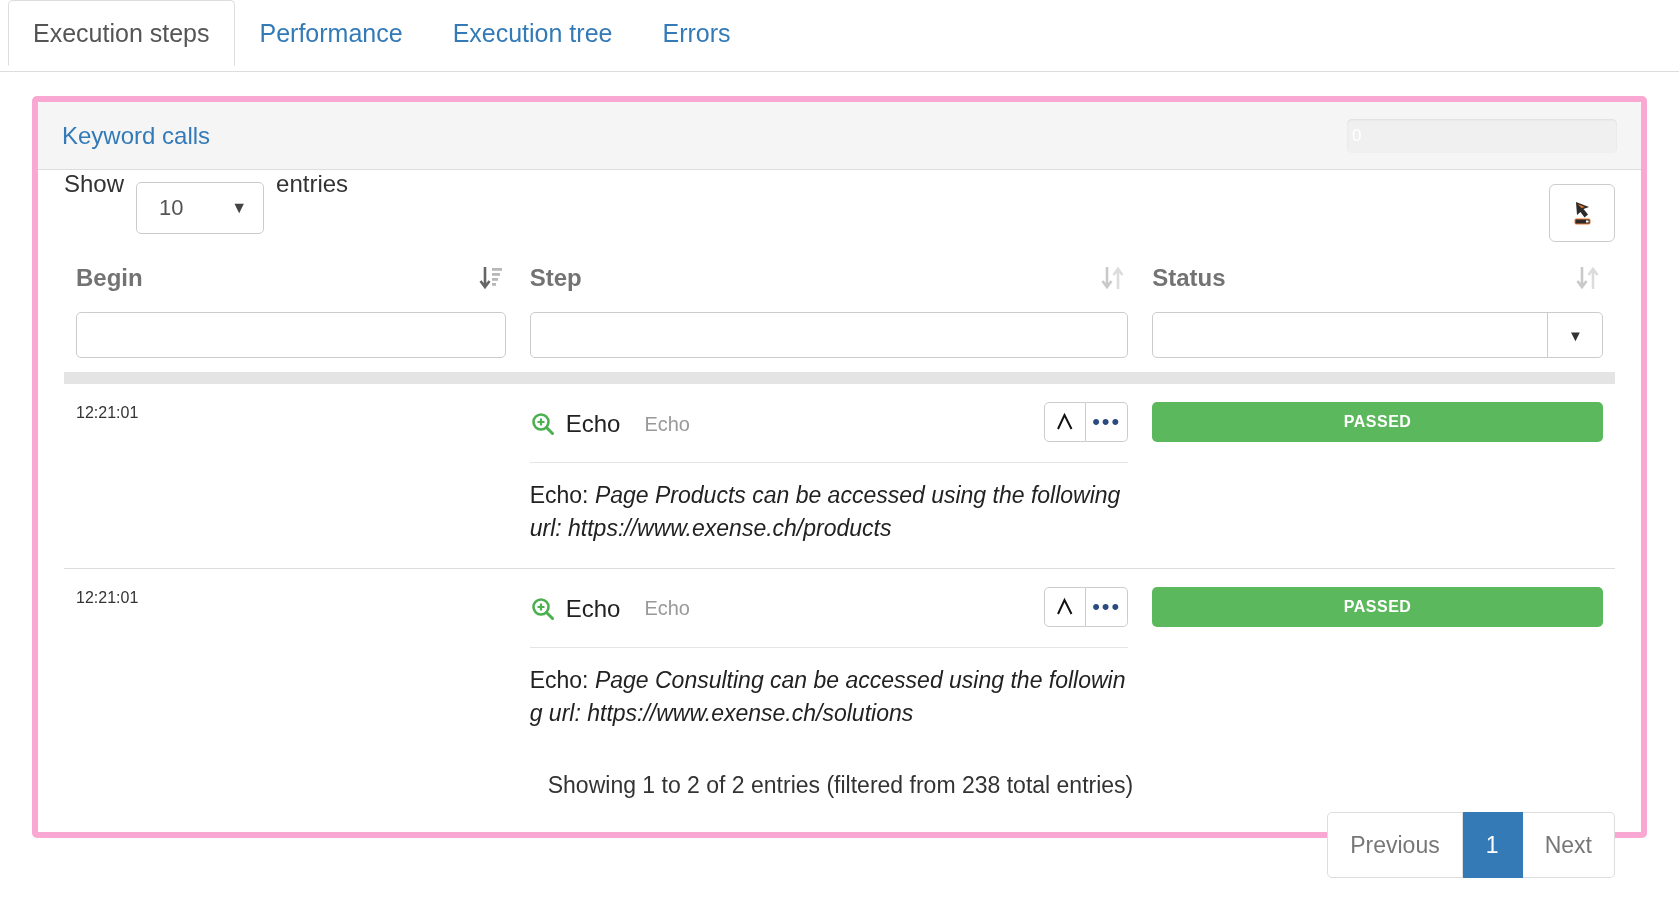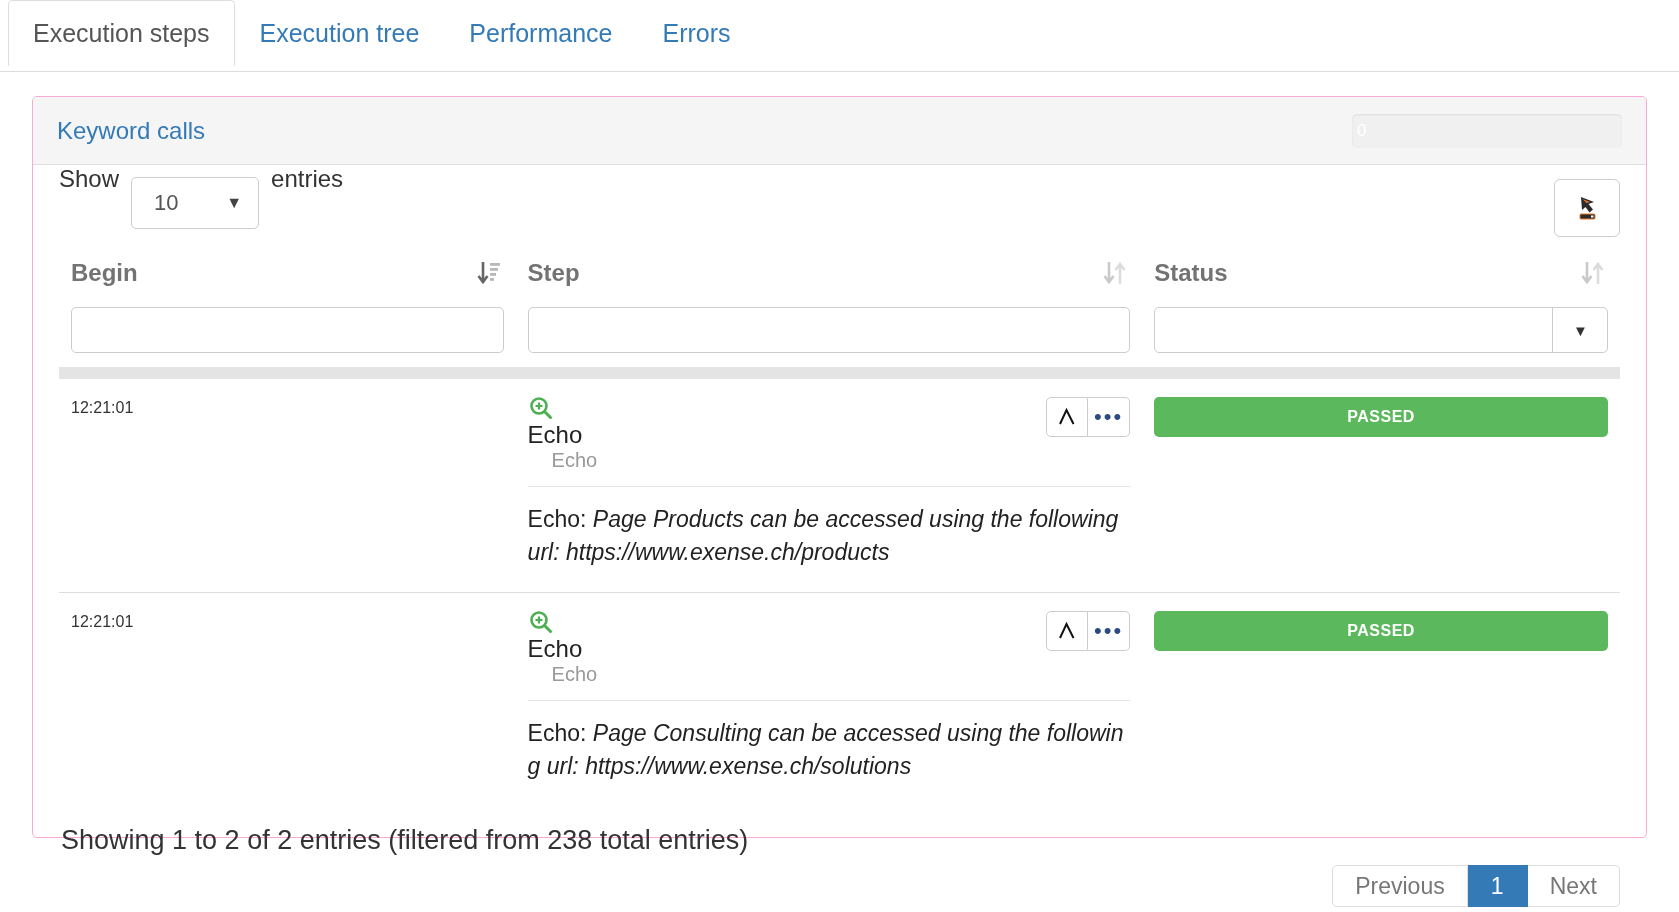--- a/index.html
+++ b/index.html
@@ -39,21 +39,21 @@
   }
 
   
   .panel {
     position: absolute;
     left: 32px;
     top: 96px;
     width: 1615px;
     height: 742px;
     background: #ffffff;
-    border: 1px solid #f9a8d4;
+    border: 6px solid #f9a8d4;
     border-radius: 5px;
   }
   .panel-heading {
     position: relative;
     height: 68px;
     background: #f5f5f5;
     border-bottom: 1px solid #dddddd;
     border-radius: 4px 4px 0 0;
     display: flex;
     align-items: center;
@@ -181,24 +181,23 @@
   tbody tr.data-row > td {
     border-top: 1px solid #dddddd;
     padding: 16px 12px 22px 12px;
     vertical-align: top;
   }
   tbody tr.data-row.first > td { border-top: none; }
 
   .begin-cell { font-size: 16px; color: #333; padding-top: 20px !important; }
 
   .step-head {
-    display: flex; 
+    display: flex; align-items: center;
     position: relative;
     min-height: 48px;
-    flex-direction: column;
   }
   .kw-icon { width: 26px; height: 26px; margin-right: 10px; flex: 0 0 auto; }
   .kw-name { font-size: 24px; color: #222; }
   .kw-sub  { font-size: 20px; color: #999999; margin-left: 24px; }
   .btn-group {
     position: absolute; right: 0; top: 2px;
     display: flex;
   }
   .bg-btn {
     width: 42px; height: 40px;
@@ -238,31 +237,32 @@
     border-radius: 5px;
   }
 
   
   .foot {
     position: relative;
     margin-top: 20px;
     height: 120px;
   }
   .dt-info {
-    font-size: 27px;
+    font-size: 23px;
     color: #333;
     padding-left: 2px;
+    text-align: center;
   }
   .pager {
     position: absolute;
     right: 0; top: 40px;
     display: flex;
   }
   .pg {
-    height: 42px;
+    height: 66px;
     min-width: 76px;
     padding: 0 22px;
     border: 1px solid #dddddd;
     background: #ffffff;
     color: #777777;
     font-size: 23px;
     display: flex; align-items: center; justify-content: center;
     cursor: pointer;
   }
   .pg + .pg { border-left: none; }
@@ -277,24 +277,24 @@
   }
 </style>
 </head>
 <body>
 
 <div class="tabs">
   <div class="tab active">
     <span>Execution steps</span>
   </div>
   <div class="tab">
+    <span>Performance</span>
+  </div>
+  <div class="tab">
     <span>Execution tree</span>
-  </div>
-  <div class="tab">
-    <span>Performance</span>
   </div>
   <div class="tab">
     <span>Errors</span>
   </div>
 </div>
 
 <div class="panel">
 
   <div class="panel-heading">
     <span class="panel-title">Keyword calls</span>

